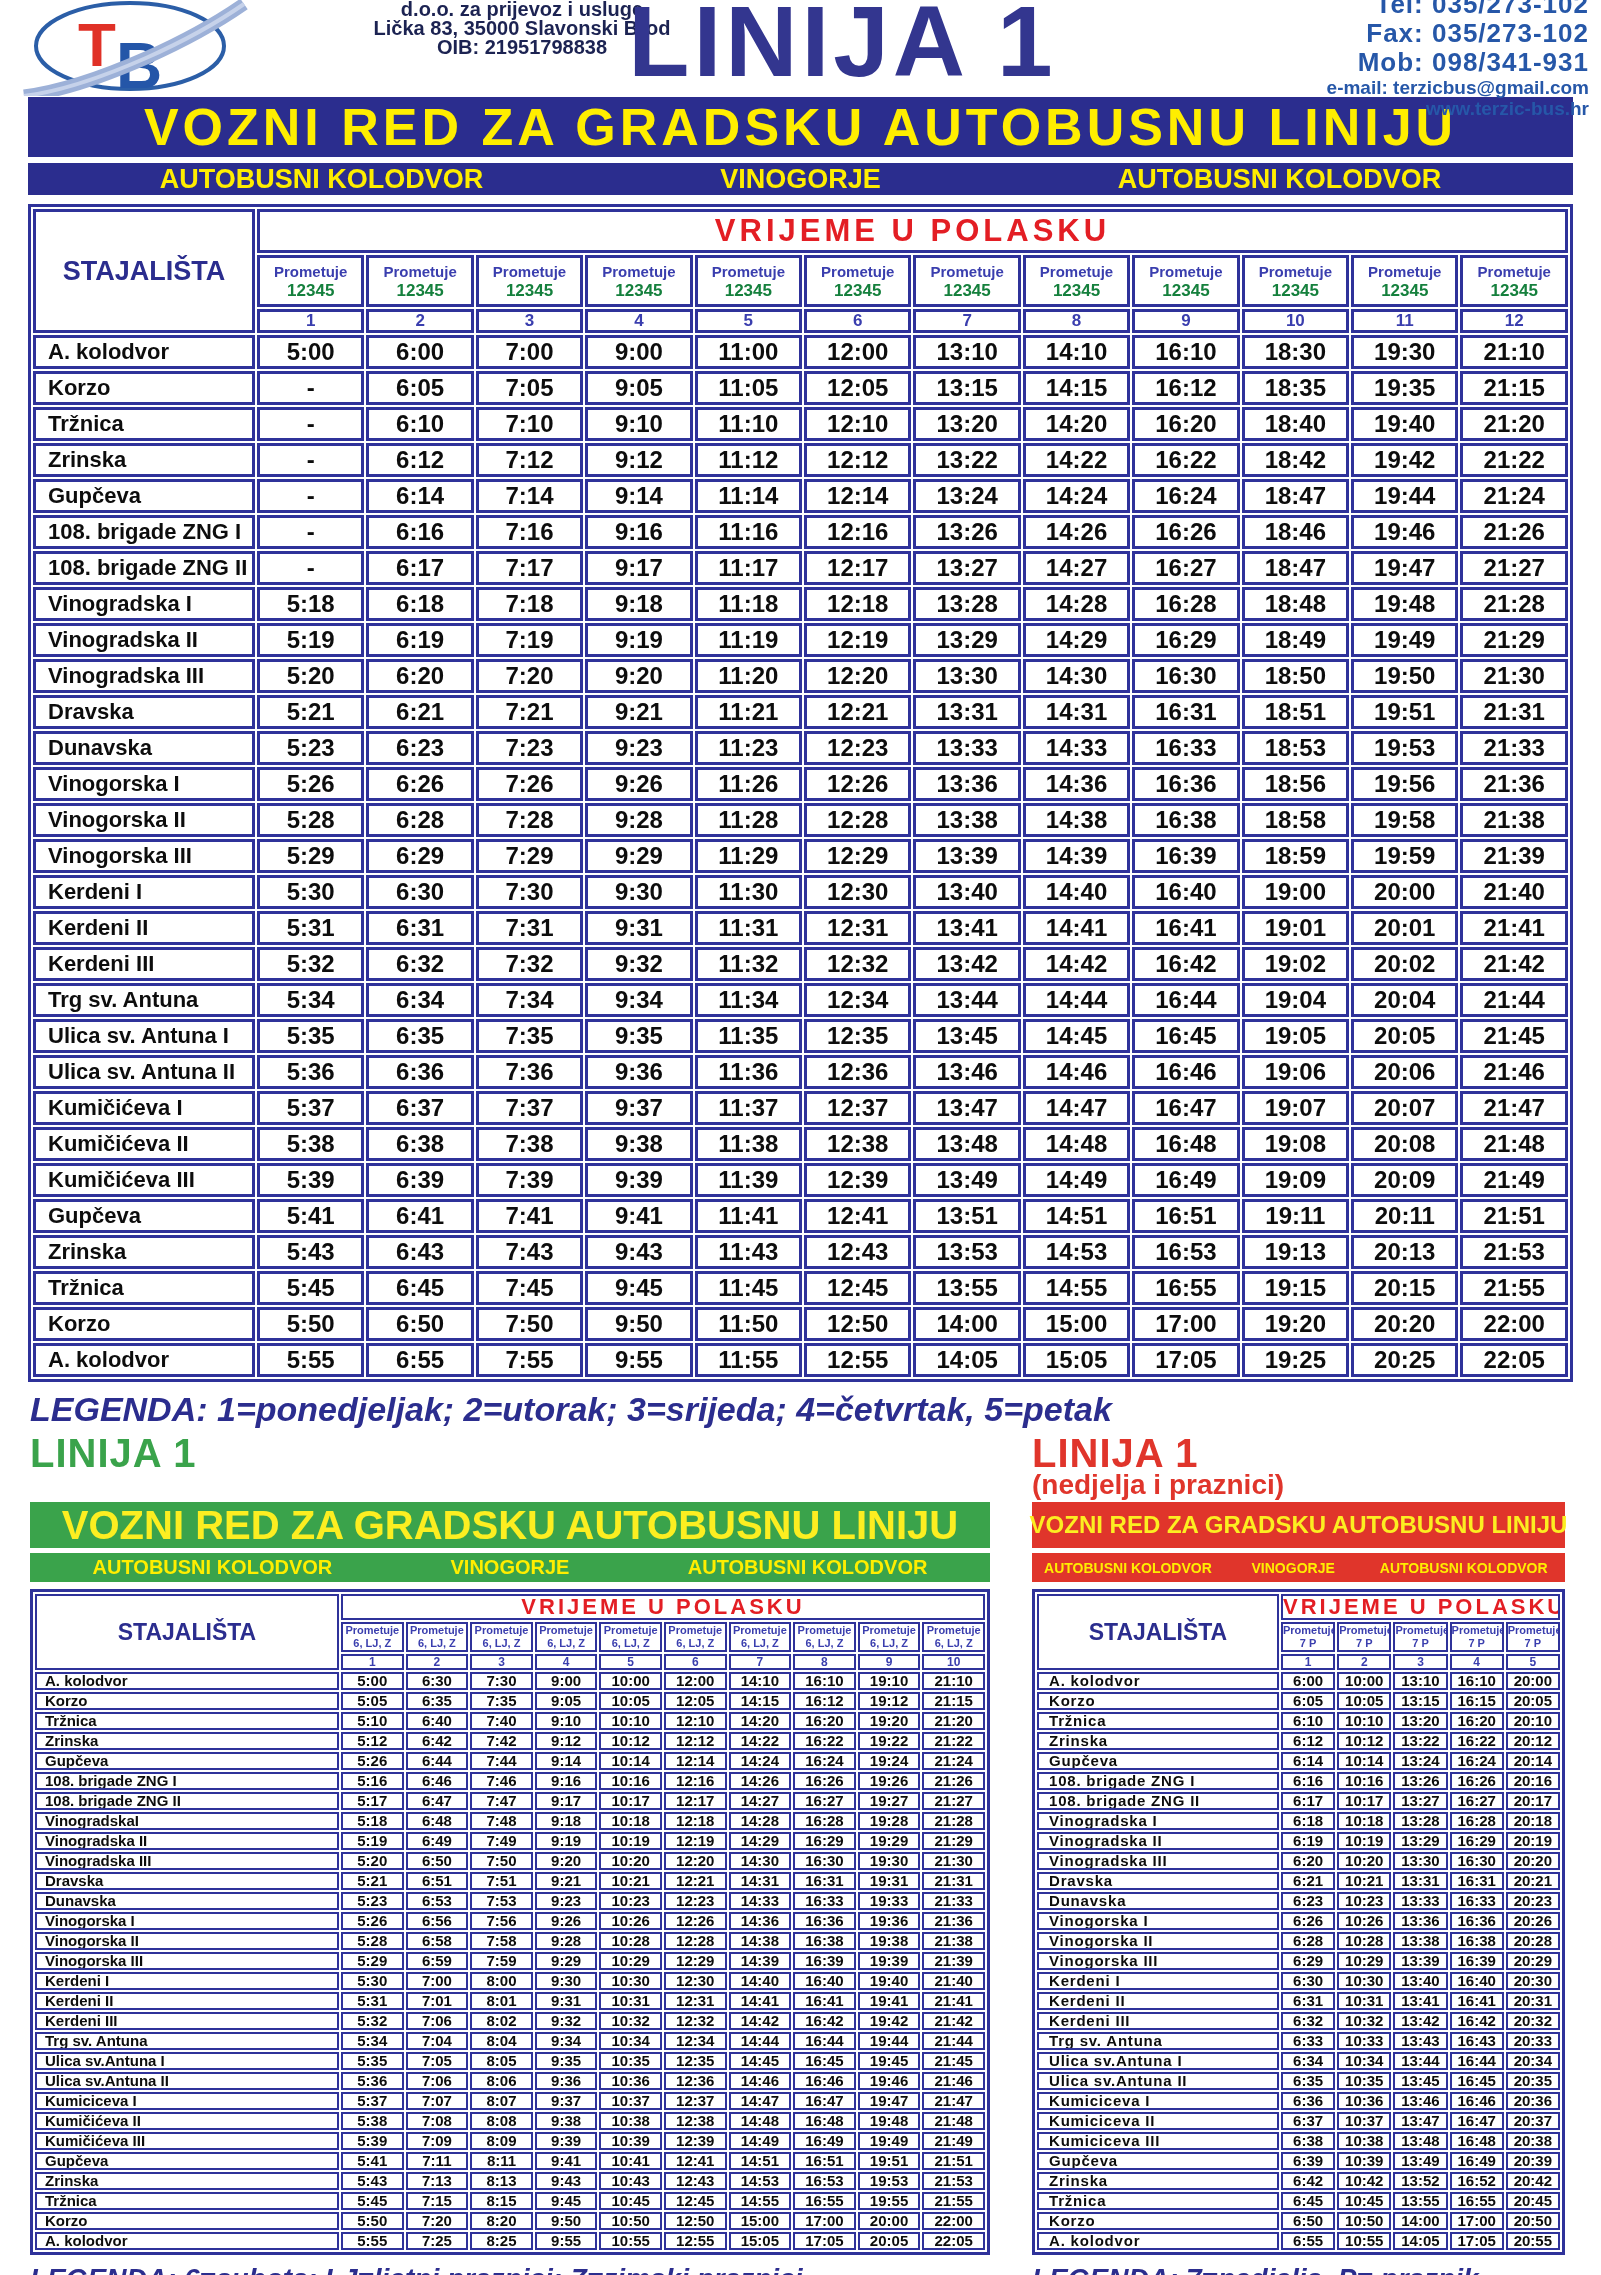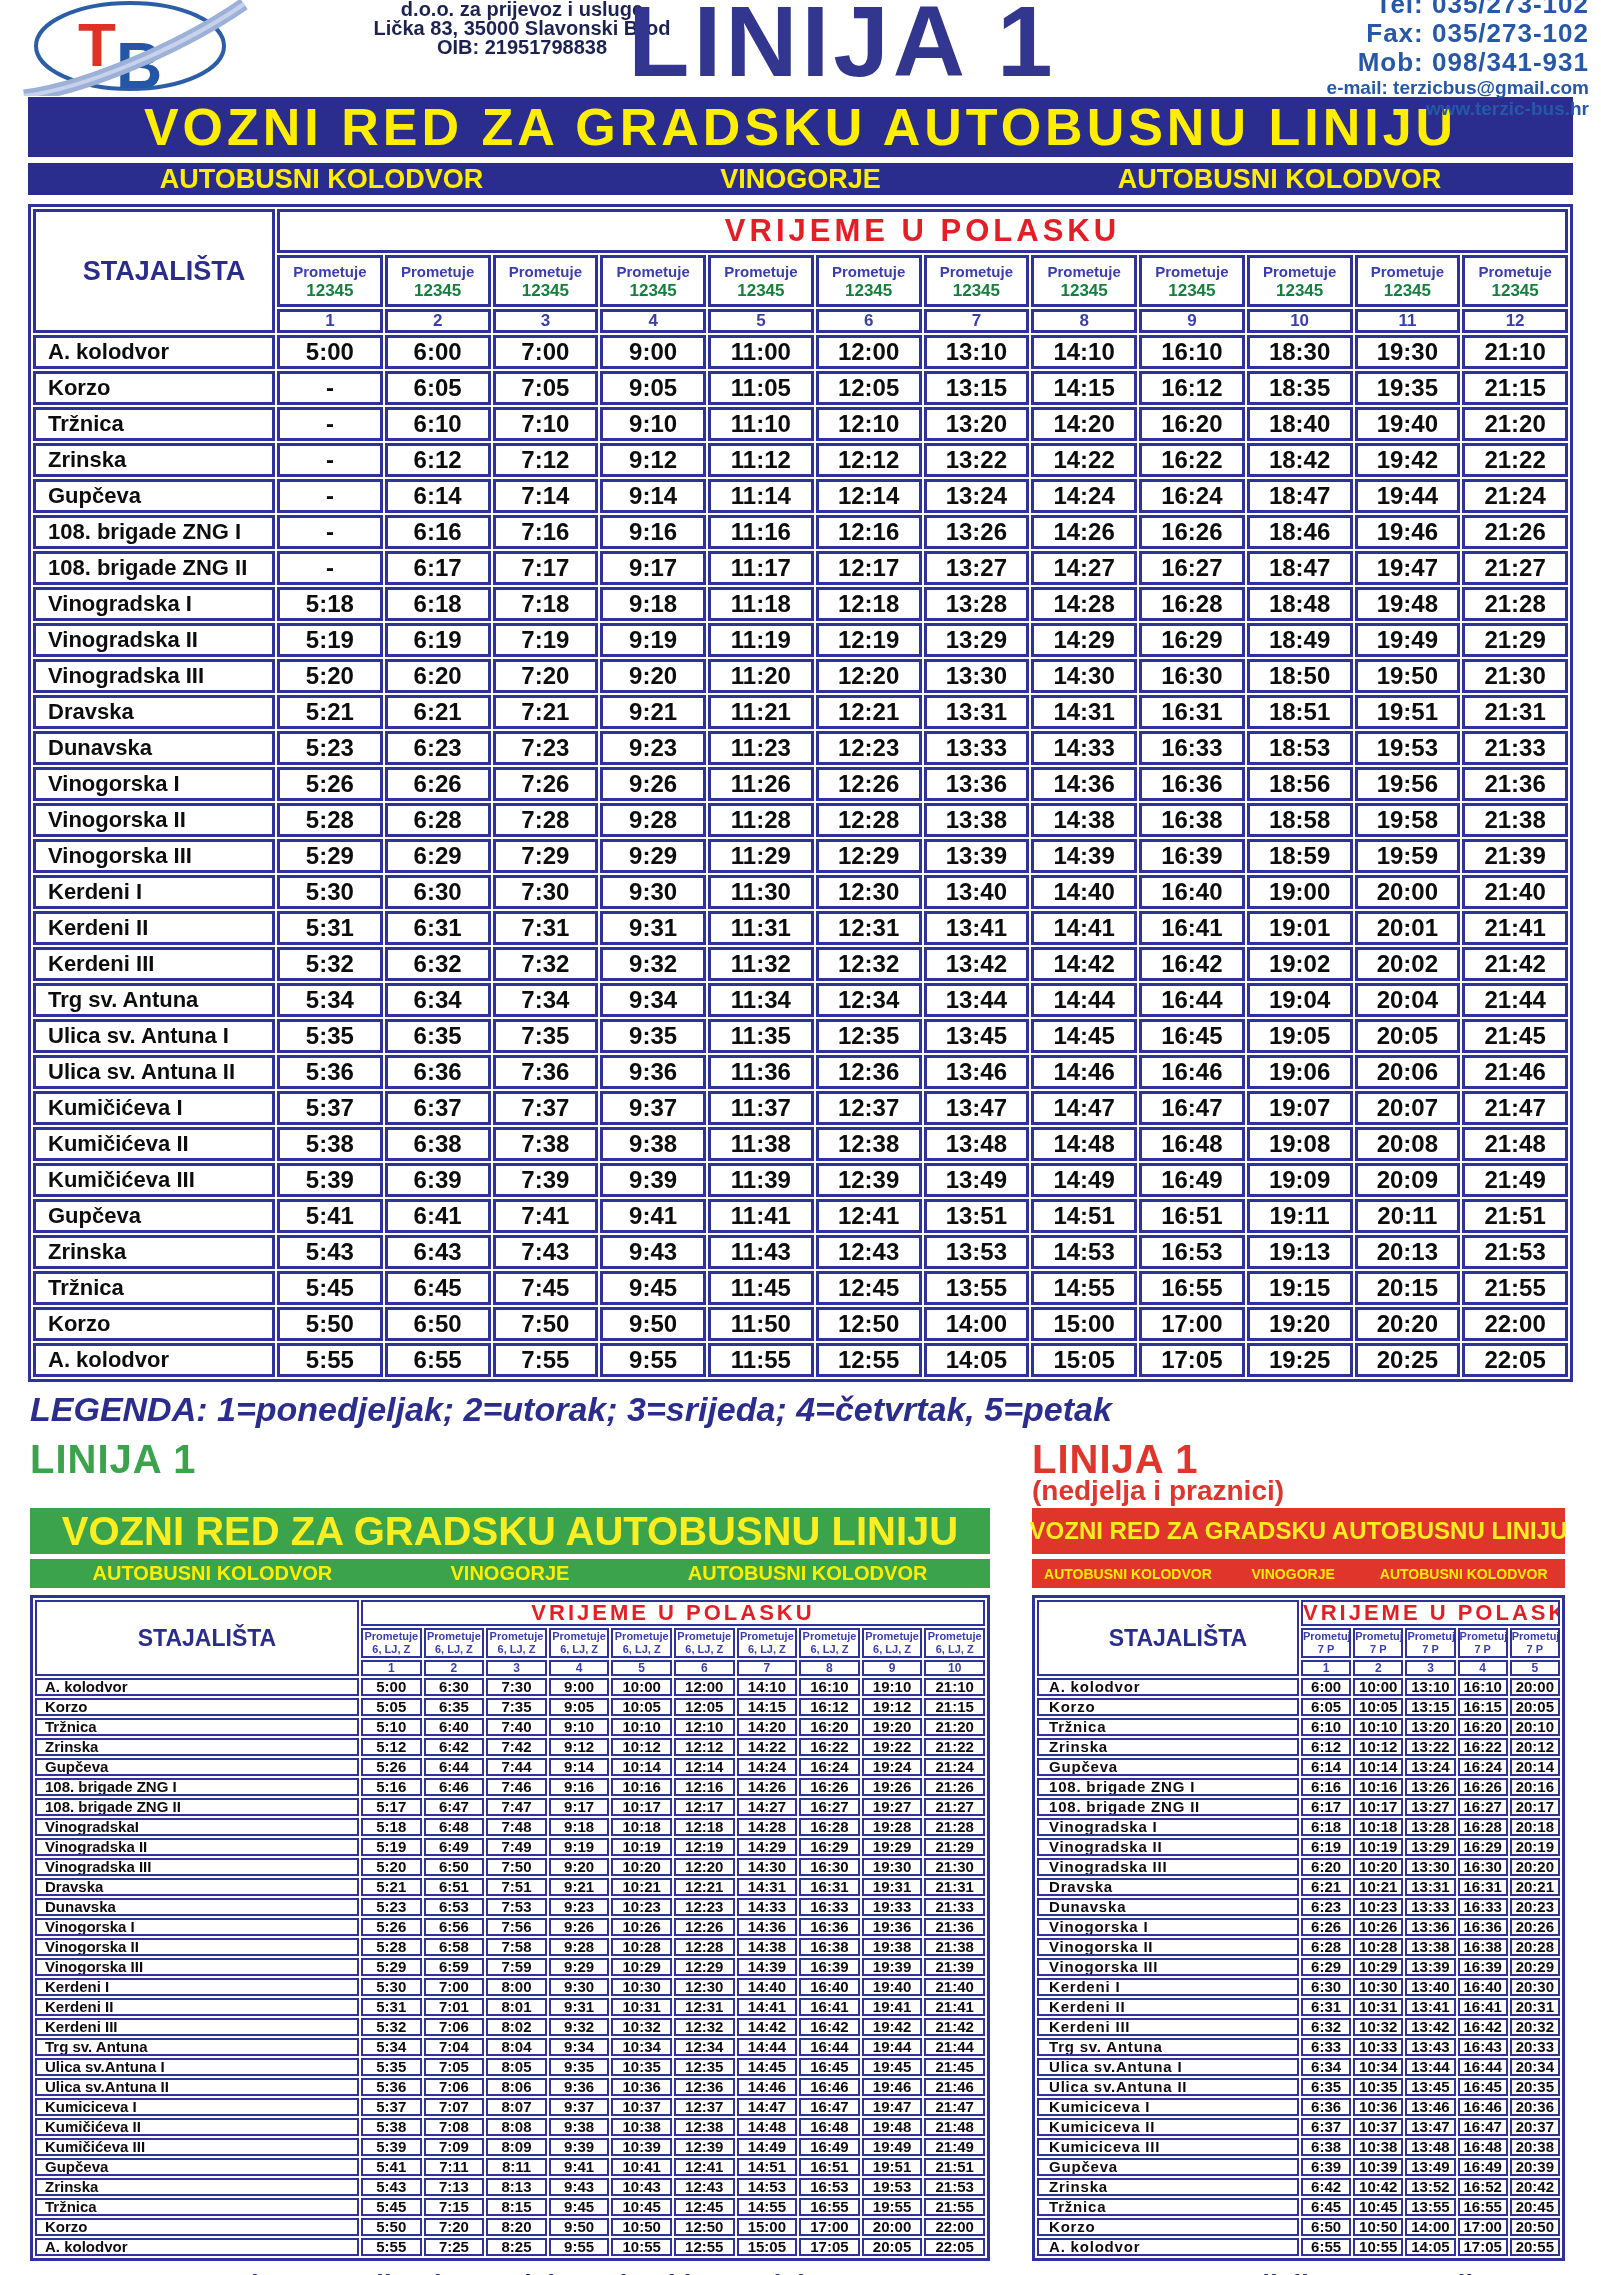--- a/index.html
+++ b/index.html
@@ -29,38 +29,38 @@
     display:grid;grid-template-columns:38% 24% 38%;align-items:center;
     color:#ffee00;font-weight:800;}
   .banner-route span{text-align:center;white-space:nowrap;}
   .banner-route.blue{font-size:27px;}
   
   table.timetable{border-collapse:separate;border-spacing:2px;background:#fff;
     border:3px solid #2f329a;width:100%;table-layout:fixed;}
   .timetable th,.timetable td{border:3px solid #2f329a;background:#fff;text-align:center;
     overflow:hidden;white-space:nowrap;padding:0;}
   .timetable .time-h{color:#e31e24;font-weight:800;letter-spacing:4px;}
-  .timetable .stops-h{color:#2b2d8e;font-weight:800;padding-left:20px;}
+  .timetable .stops-h{color:#2b2d8e;font-weight:800;}
   .prom-l{color:#3a3eae;font-weight:bold;}
   .prom-d{font-weight:bold;}
   .timetable .cnum{color:#3a3eae;font-weight:bold;}
   .timetable td.stop{text-align:left;font-weight:800;color:#0d0d0d;}
   .timetable td.time{font-weight:800;color:#0d0d0d;}
   
   .tablewrap-main{margin:9px 28px 0;}
   .main .stops-h{width:216px;font-size:27px;}
   .main .time-h{height:38px;font-size:31px;}
   .main .prom{height:46px;}
   .main .prom-l{font-size:15px;line-height:19px;}
   .main .prom-d{font-size:17px;line-height:20px;color:#15803d;}
   .main .cnum{height:18px;font-size:17px;line-height:18px;}
   .main td.stop{padding-left:12px;font-size:22px;height:26px;}
   .main td.time{font-size:24px;}
   
-  .legend1{margin:8px 0 12px 30px;font-size:34px;line-height:38px;
+  .legend1{margin:8px 0 6px 30px;font-size:34px;line-height:38px;
     font-weight:bold;font-style:italic;color:#2b2d8e;}
   .legend2{margin-top:8px;font-size:28px;font-weight:bold;font-style:italic;color:#2b2d8e;}
   
   .lower{display:flex;margin:0 28px 0 30px;gap:42px;}
   .col-left{width:960px;flex:none;}
   .col-right{width:533px;flex:none;}
   .sec-head{height:64px;}
   .sec-title{font-size:40px;font-weight:800;line-height:38px;letter-spacing:1px;}
   .sec-sub{font-size:28px;font-weight:800;line-height:26px;}
   .green{color:#3aa34b;}

